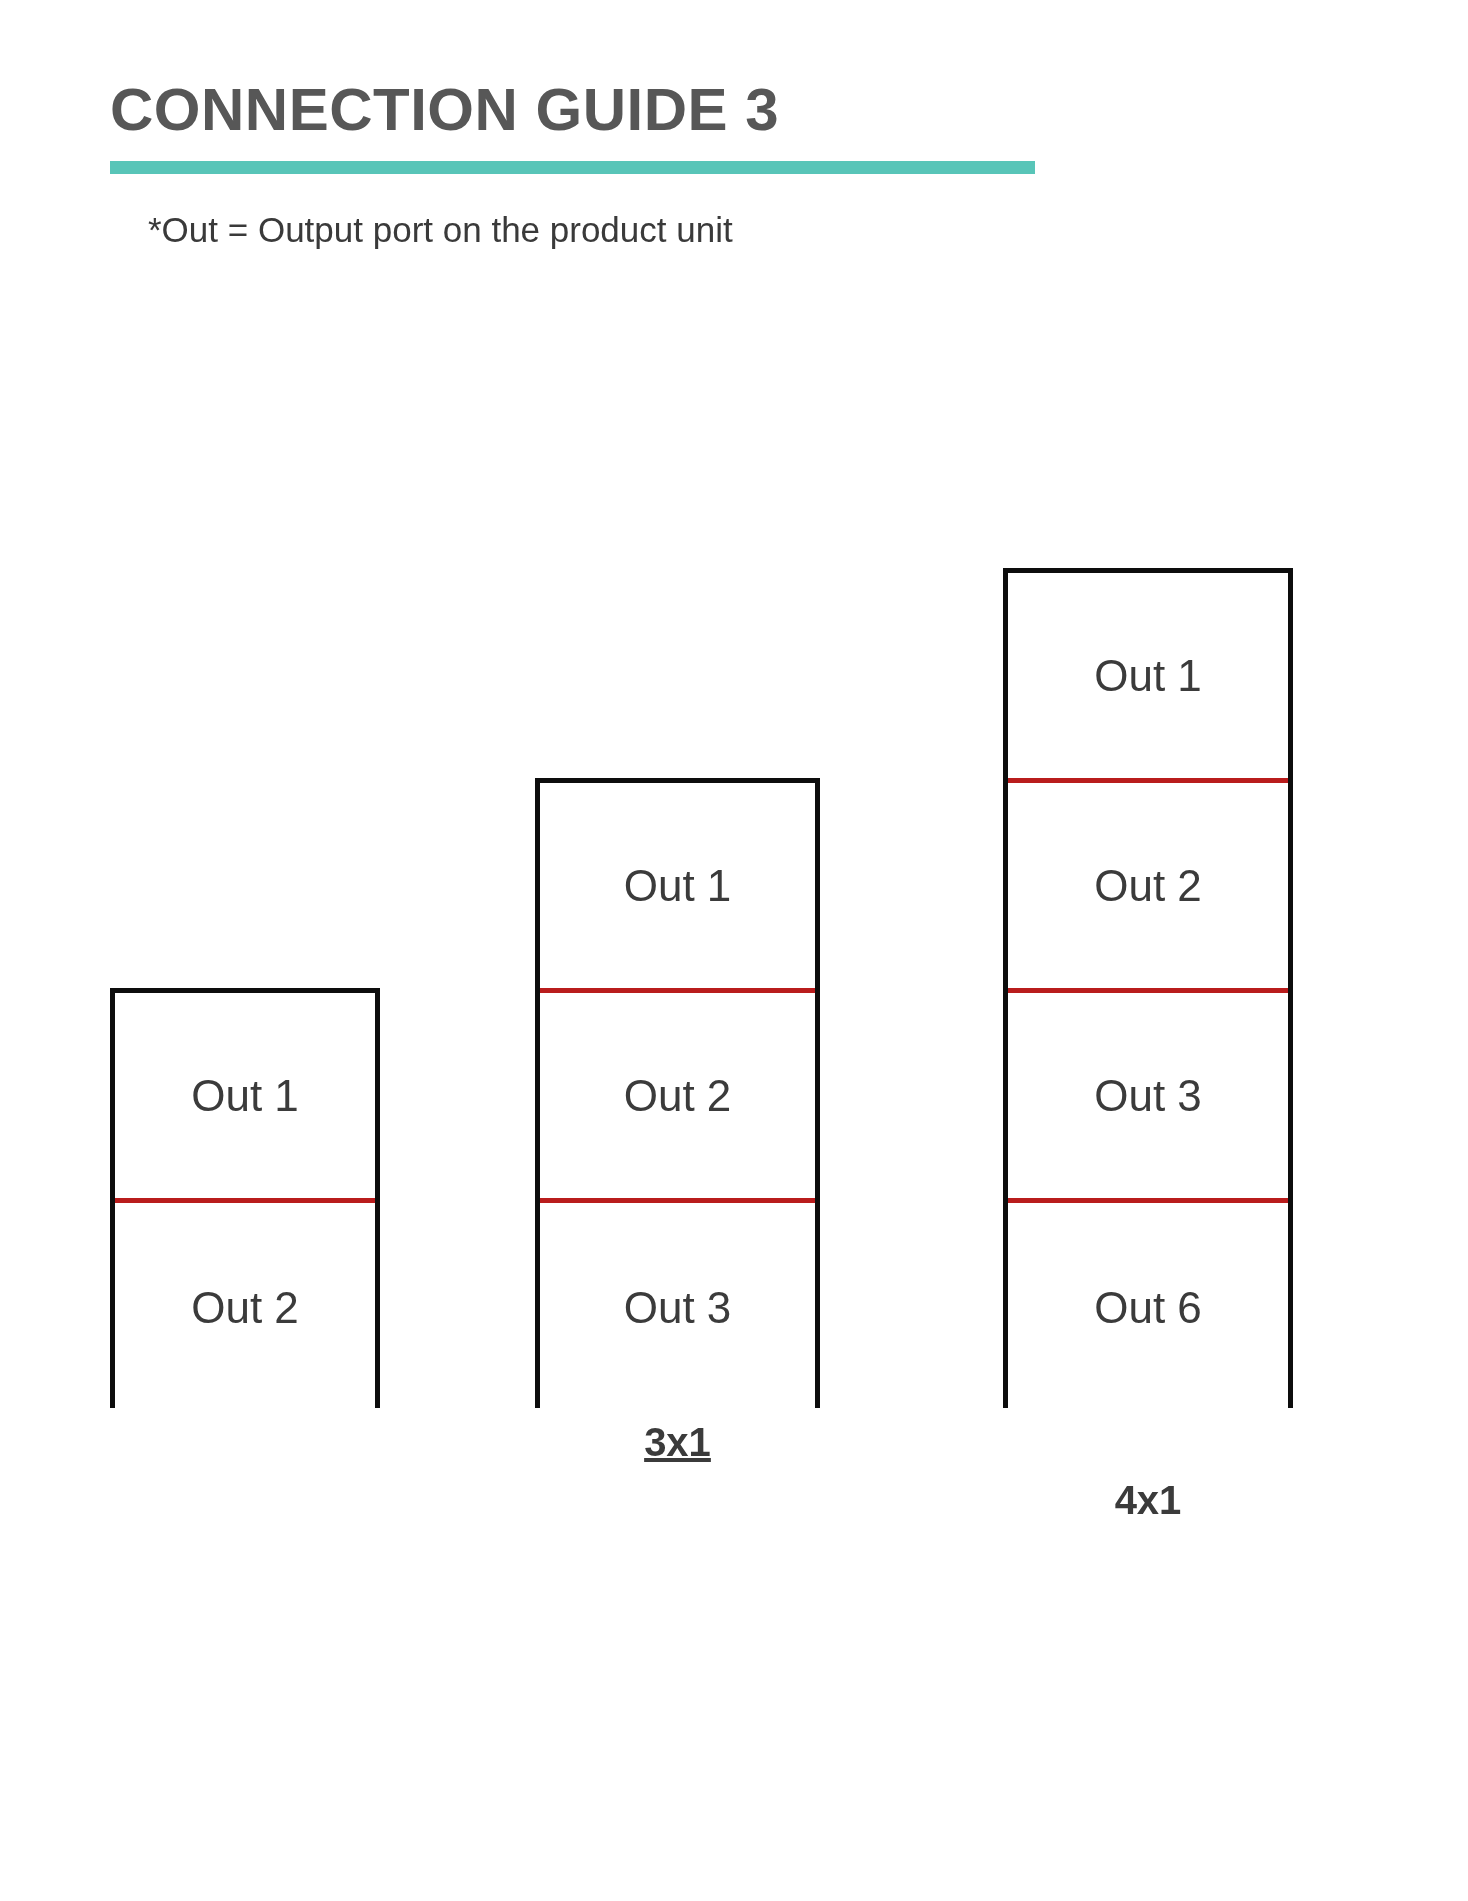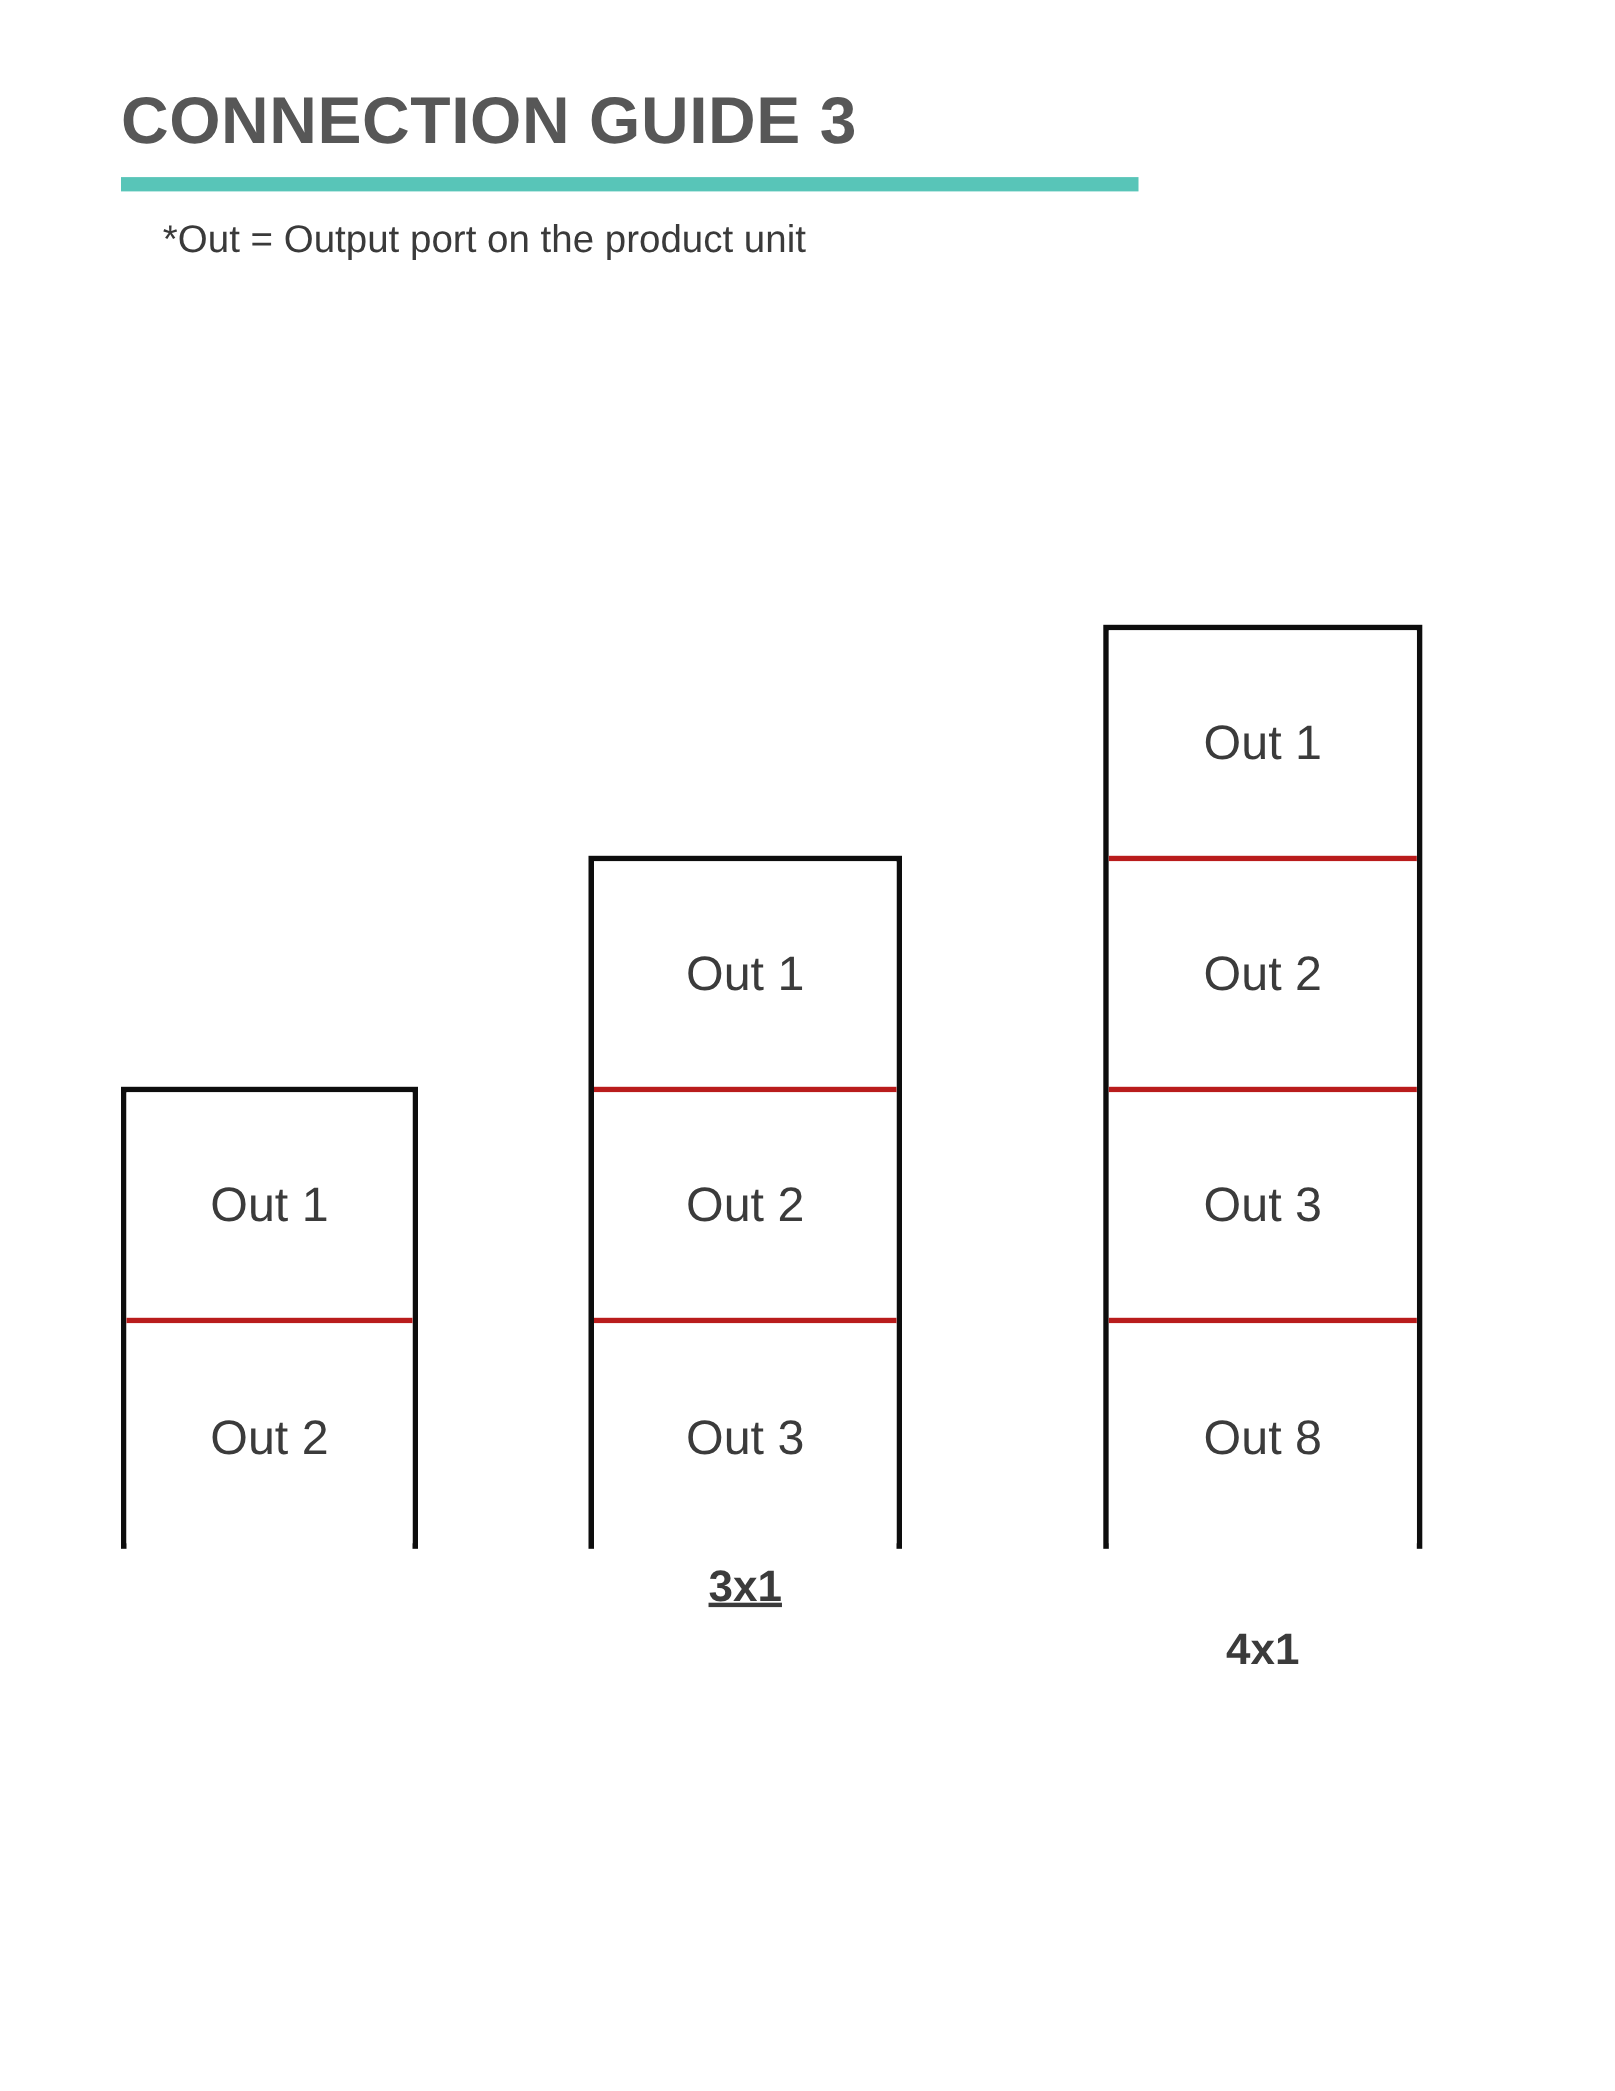--- a/index.html
+++ b/index.html
@@ -38,21 +38,21 @@
   }
   .title-rule {
     margin-top: 20px;
     width: 925px;
     height: 13px;
     background: #58c5b8;
   }
   .subtitle {
     position: absolute;
     left: 148px;
-    top: 198px;
+    top: 210px;
     font-size: 35px;
     color: #3a3a3a;
     white-space: nowrap;
   }
 
   
   .diagram {
     position: absolute;
     left: 0;
     top: 0;
@@ -142,19 +142,19 @@
       <div class="stack-cell" style="height: 210px;">
         <span class="cell-label">Out 1</span>
       </div>
       <div class="stack-cell" style="height: 210px;">
         <span class="cell-label">Out 2</span>
       </div>
       <div class="stack-cell" style="height: 210px;">
         <span class="cell-label">Out 3</span>
       </div>
       <div class="stack-cell" style="height: 210px;">
-        <span class="cell-label">Out 8</span>
+        <span class="cell-label">Out 6</span>
       </div>
     </div>
     <div class="stack-caption" id="caption-4x1">4x1</div>
 
   </div>
 </div>
 
 </body></html>

